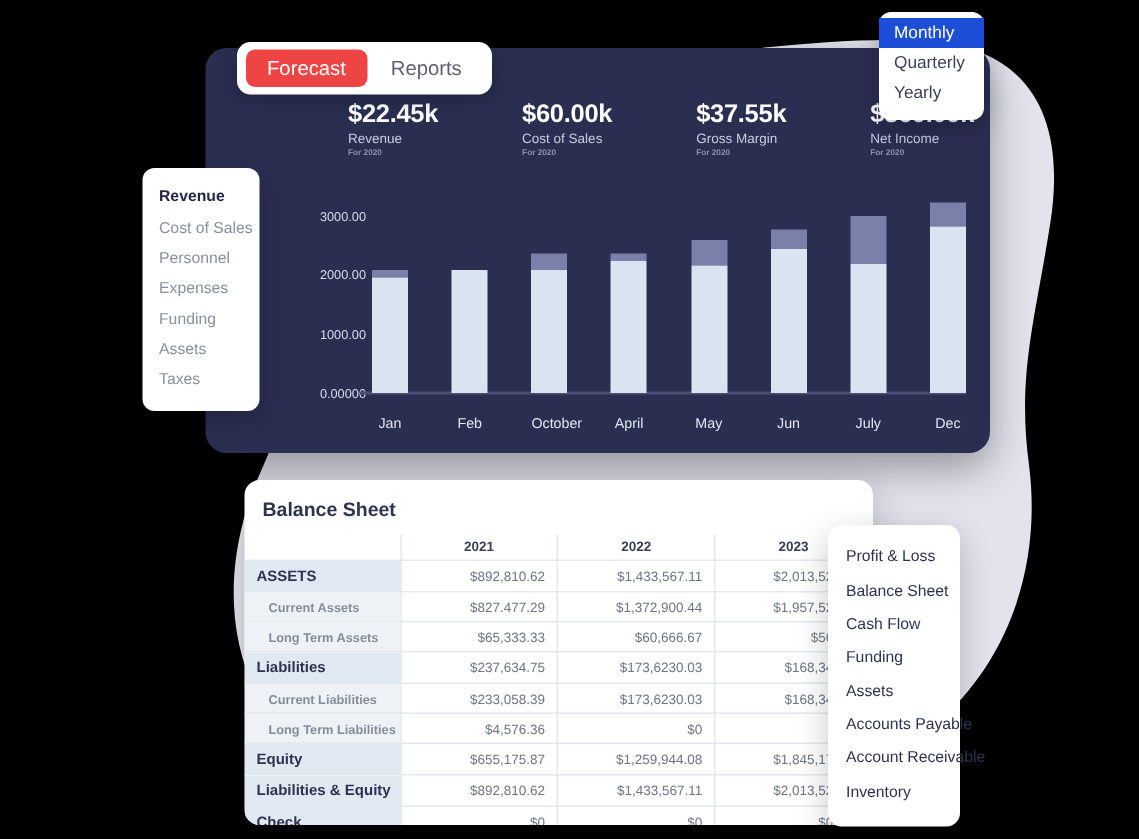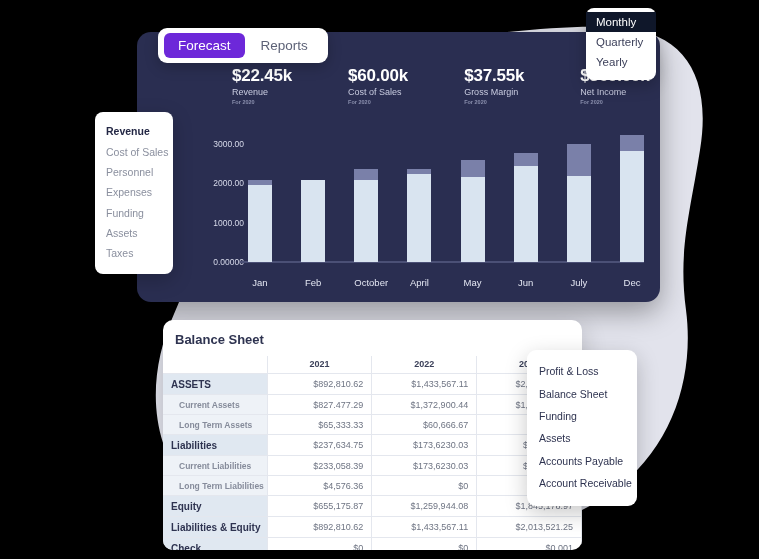--- a/index.html
+++ b/index.html
@@ -38,41 +38,41 @@
     box-shadow: 0 4px 14px rgba(0,0,0,0.22);
   }
   .tab {
     font-size: 13.5px;
     color: #5d6277;
     padding: 5px 14px;
     border-radius: 6px;
     white-space: nowrap;
     cursor: pointer;
   }
-  .tab.active { background: #6d28d9; color: #ffffff; }
+  .tab.active { background: #ef4444; color: #ffffff; }
 
   
   .period-menu {
     position: absolute;
     left: 586px; top: 8px;
     width: 70px;
     background: #ffffff;
     border-radius: 8px;
     padding: 4px 0 8px 0;
     z-index: 8;
     box-shadow: 0 5px 16px rgba(0,0,0,0.25);
   }
   .period-item {
     font-size: 11.5px;
     color: #3b3f59;
     padding: 4px 10px;
     cursor: pointer;
     white-space: nowrap;
   }
-  .period-item.sel { background: #0f172a; color: #ffffff; }
+  .period-item.sel { background: #1d4ed8; color: #ffffff; }
 
   
   .kpis {
     position: absolute;
     left: 232px; top: 66px;
     display: flex;
     gap: 56px;
     z-index: 4;
   }
   .kpi-val {
@@ -210,22 +210,22 @@
   table.bs th { font-weight: bold; color: #3a3f58; text-align: center; border-top: none; }
   table.bs th.c0, table.bs td.c0 { text-align: left; width: 104px; border-left: none; }
   table.bs tr.head th { padding-top: 3px; padding-bottom: 4px; }
   td.c0 { background: #eef2f7; }
   tr.major td.c0 { background: #e0e8f1; color: #2e3350; font-weight: bold; font-size: 10px; }
   td.c0.sub { padding-left: 16px; font-size: 8.5px; font-weight: bold; color: #868c9b; }
 
   
   .rep-menu {
     position: absolute;
-    left: 527px; top: 350px;
-    width: 110px;
+    left: 552px; top: 350px;
+    width: 88px;
     background: #ffffff;
     border-radius: 9px;
     padding: 10px 0 12px 0;
     z-index: 9;
     box-shadow: 0 7px 22px rgba(0,0,0,0.22);
   }
   .rep-item {
     font-size: 10.5px;
     color: #2e3350;
     padding: 5.2px 0 5.2px 12px;
@@ -410,17 +410,19 @@
           <td>$0</td>
           <td>$0.001</td>
         </tr>
       </tbody>
   </table>
 </div>
 
 <div class="rep-menu">
   <div class="rep-item">Profit &amp; Loss</div>
   <div class="rep-item">Balance Sheet</div>
+  <div class="rep-item">Cash Flow</div>
   <div class="rep-item">Funding</div>
   <div class="rep-item">Assets</div>
   <div class="rep-item">Accounts Payable</div>
   <div class="rep-item">Account Receivable</div>
+  <div class="rep-item">Inventory</div>
 </div>
 
 </body></html>

